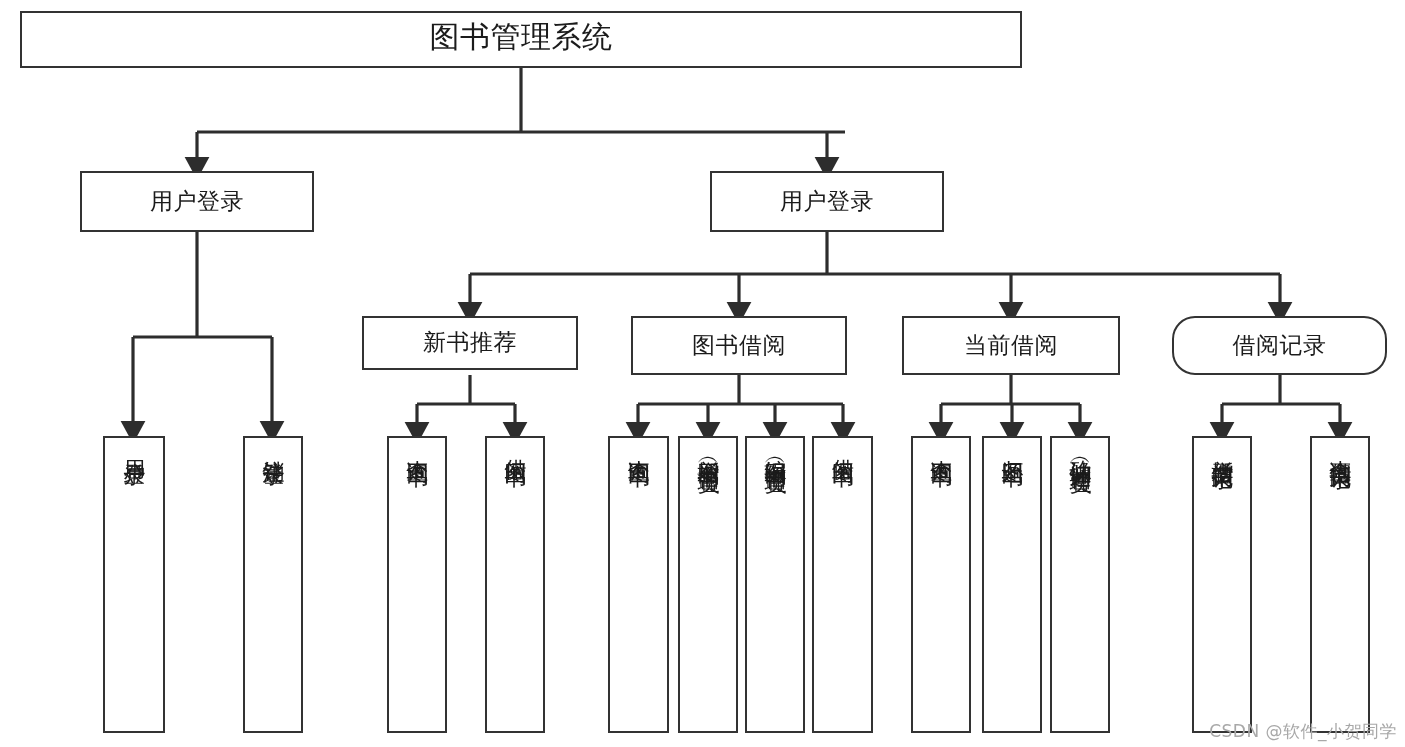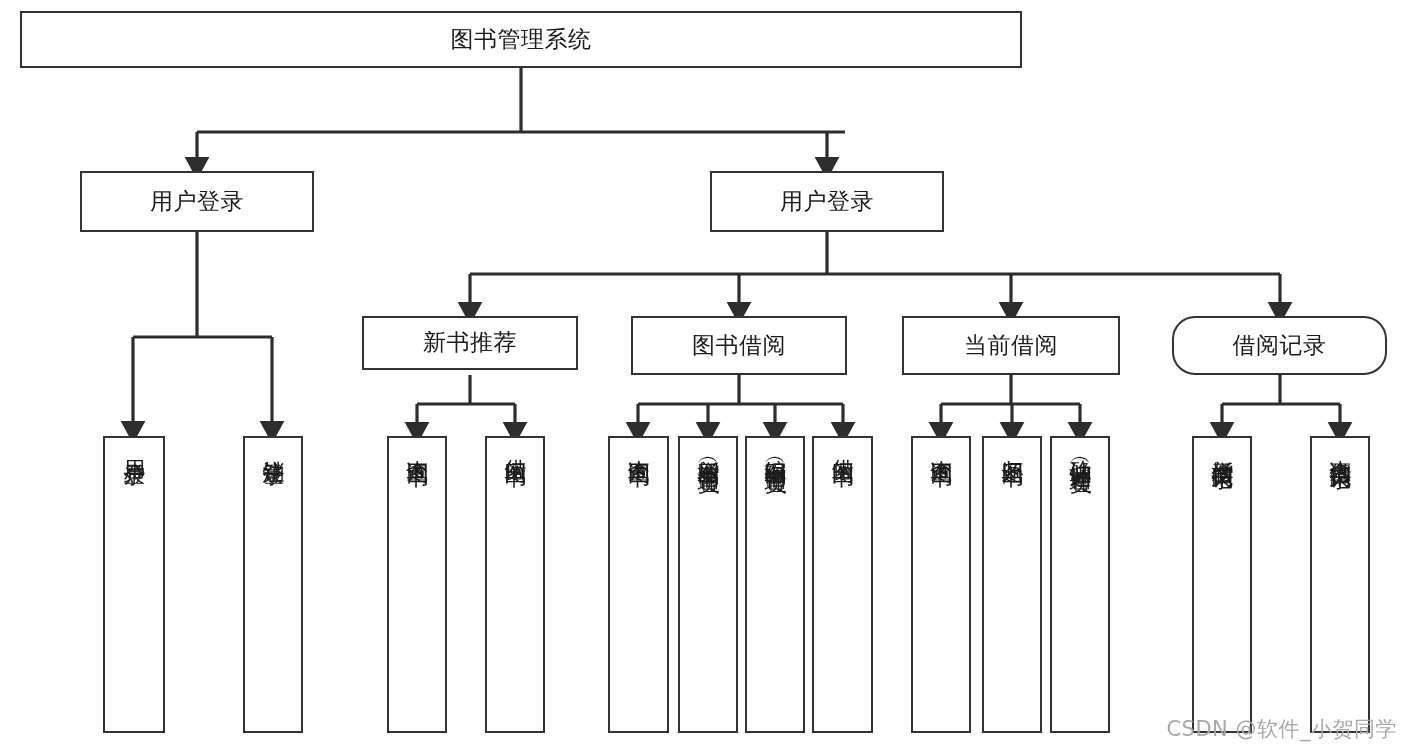--- a/index.html
+++ b/index.html
@@ -38,41 +38,42 @@
     display: block;
     text-align: center;
     letter-spacing: 0.5px;
   }
   .node.horiz .label {
     writing-mode: horizontal-tb;
     font-size: 23px;
     line-height: 1.1;
   }
   .node.root .label {
-    font-size: 23px;
+    font-size: 30px;
+    font-family: Liberation Mono, monospace;
   }
   .node.vert {
     padding-top: 4px;
     padding-bottom: 4px;
     align-items: flex-start;
     justify-content: center;
   }
   .node.vert .label {
     writing-mode: vertical-rl;
     text-orientation: upright;
     font-size: 22px;
     line-height: 1.22;
     letter-spacing: 2px;
     white-space: nowrap;
   }
   #watermark {
     position: absolute;
     right: 8px;
     bottom: 4px;
-    font-size: 21px;
+    font-size: 17px;
     color: #a8a8a8;
     white-space: nowrap;
     letter-spacing: 0.5px;
   }
 </style>
 </head>
 <body>
 
 <div id="canvas">
 

